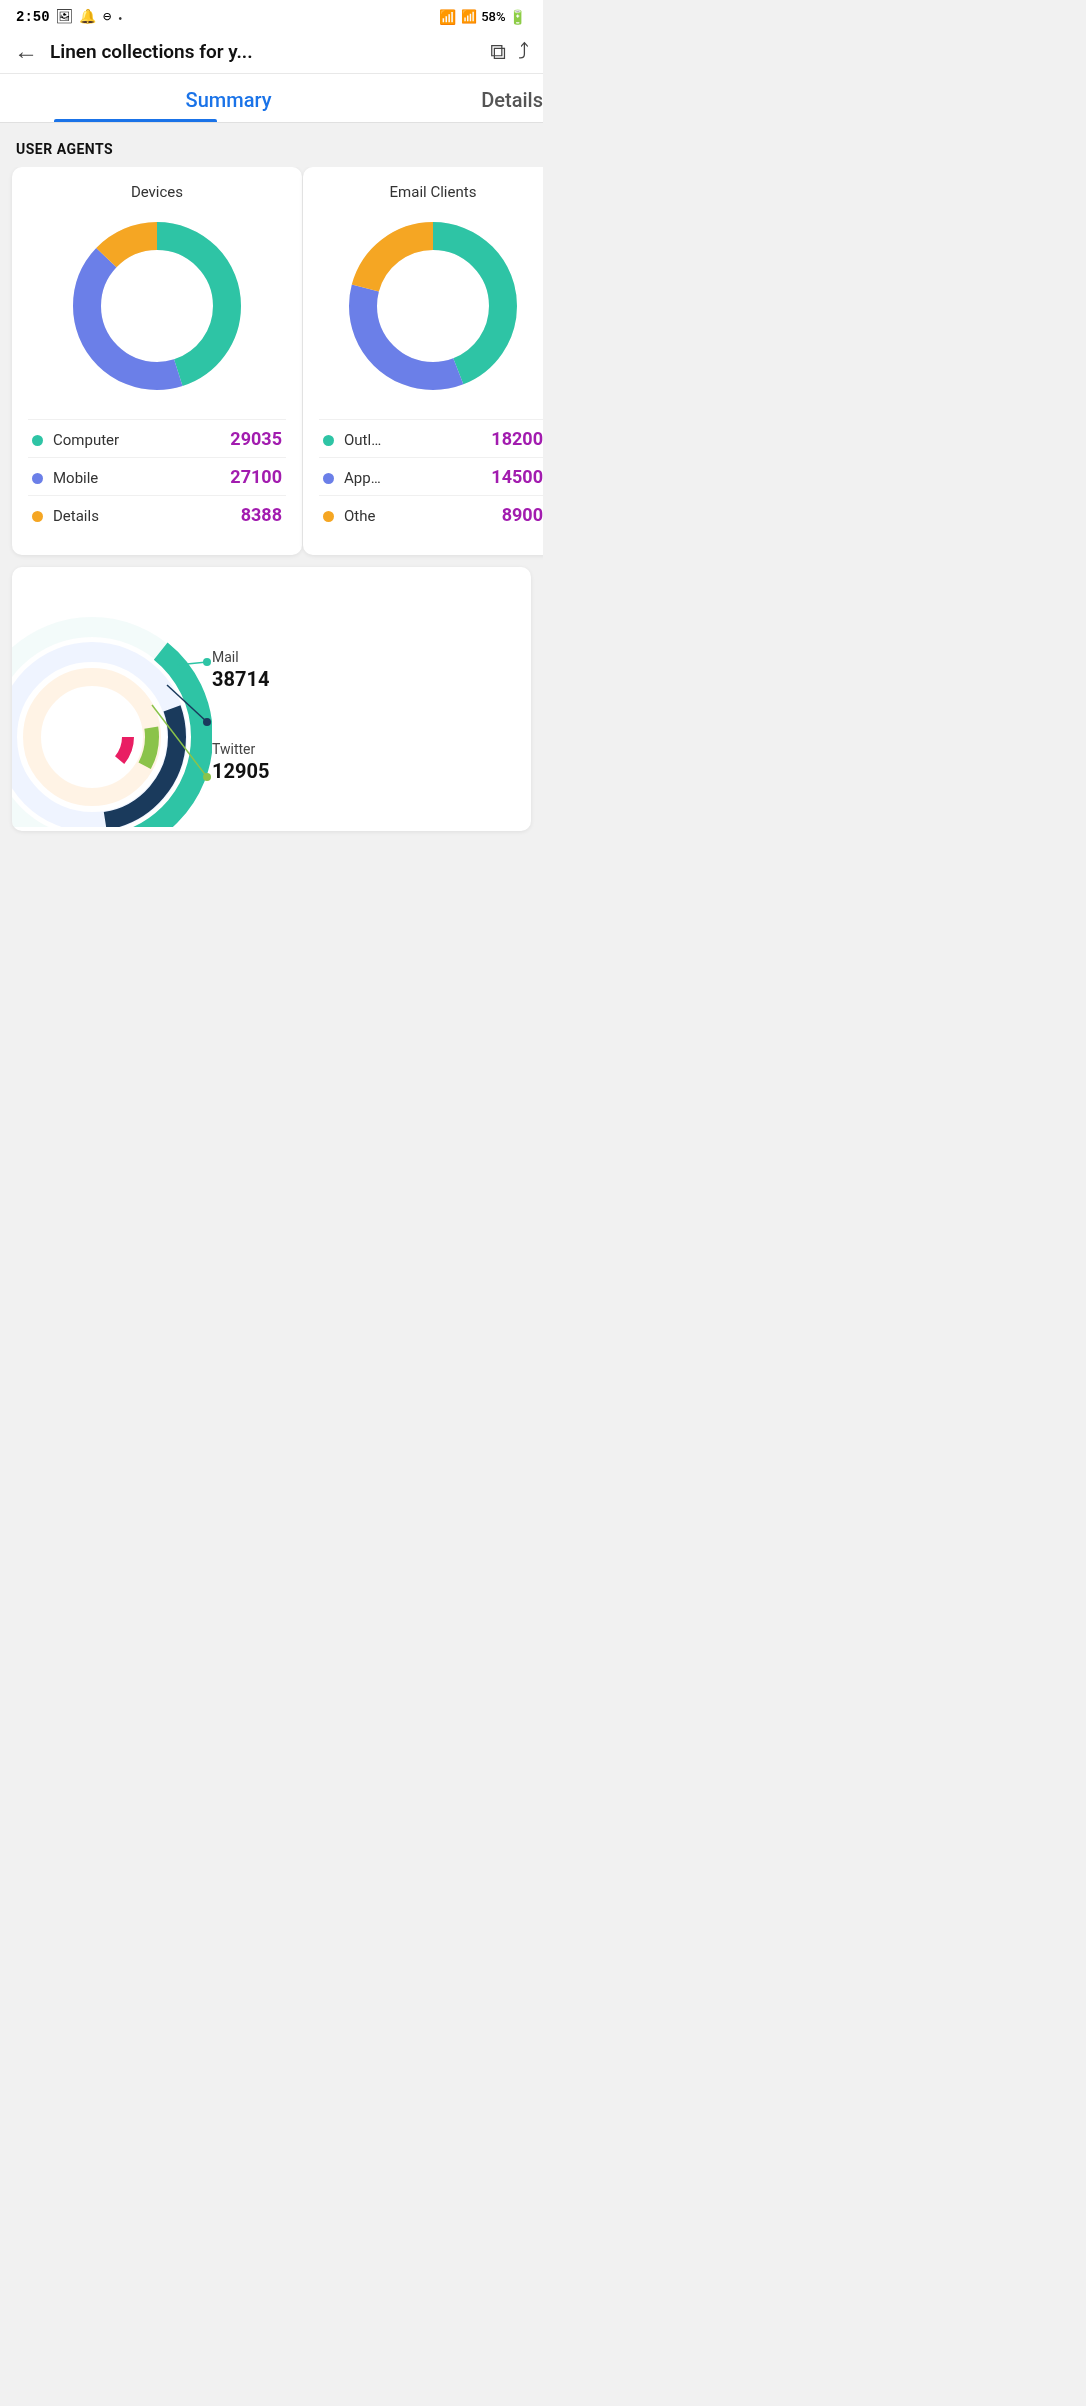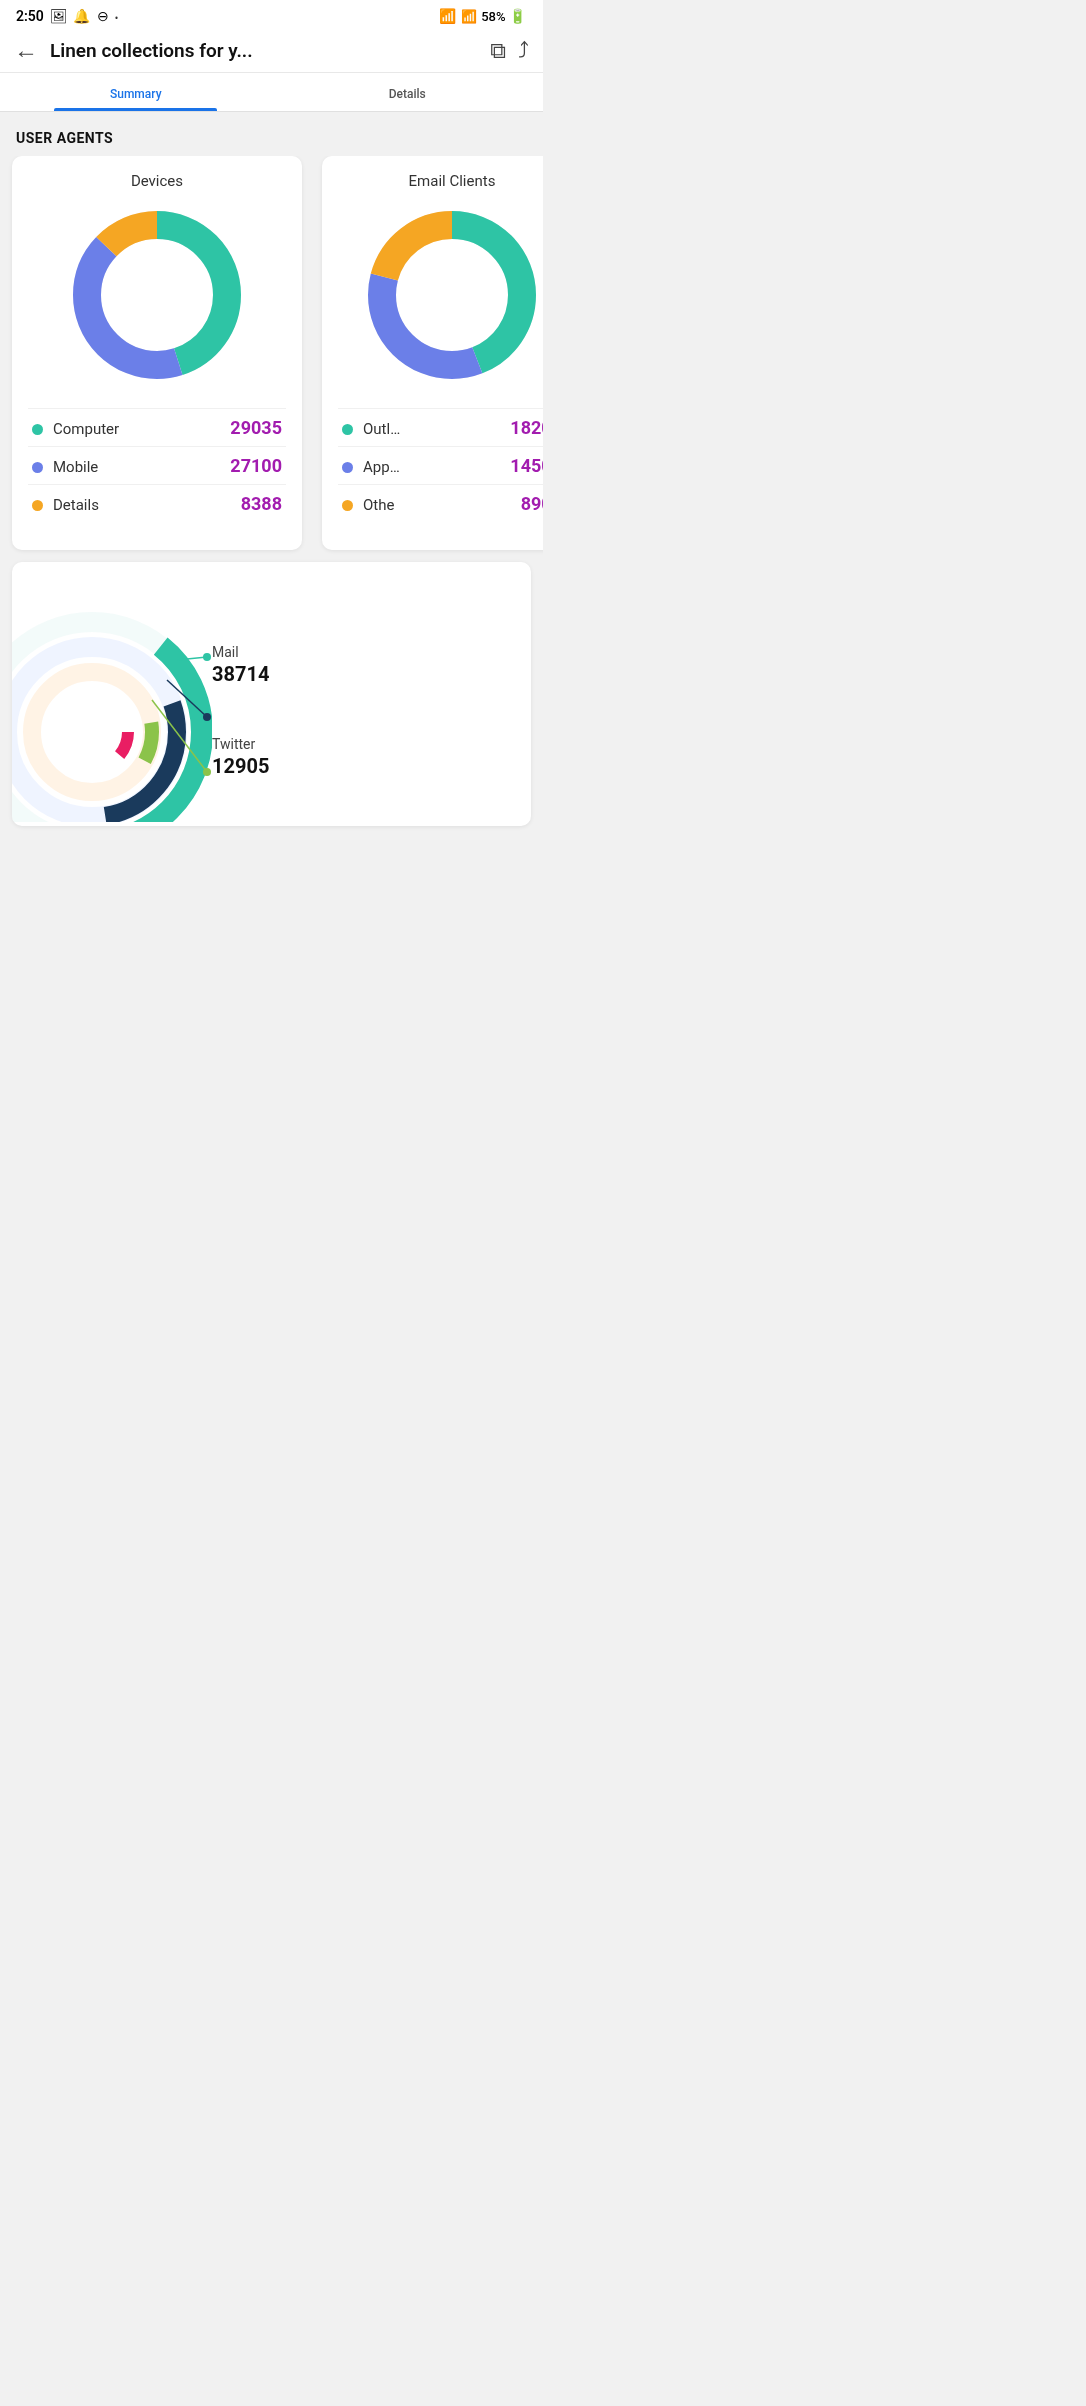--- a/index.html
+++ b/index.html
@@ -15,21 +15,21 @@
     
     .status-bar {
       background: #fff;
       display: flex;
       justify-content: space-between;
       align-items: center;
       padding: 8px 16px 4px 16px;
       font-size: 13px;
       font-weight: 500;
     }
-    .status-left { display: flex; align-items: flex-end; gap: 6px; }
+    .status-left { display: flex; align-items: flex-end; gap: 6px; font-family: Liberation Mono, monospace; }
     .status-right { display: flex; align-items: center; gap: 4px; }
     .status-time { font-size: 14px; font-weight: 600; }
 
     
     .top-bar {
       background: #fff;
       display: flex;
       align-items: center;
       padding: 8px 14px;
       gap: 12px;
@@ -51,23 +51,23 @@
     }
 
     
     .tab-bar {
       background: #fff;
       display: flex;
       border-bottom: 1px solid #e0e0e0;
     }
     .tab {
       flex: 1;
-      text-align: center;
+      text-align: right;
       padding: 14px 0 10px 0;
-      font-size: 12px;
+      font-size: 20px;
       font-weight: 500;
       cursor: pointer;
       color: #555;
       position: relative;
     }
     .tab.active {
       color: #1a73e8;
     }
     .tab.active::after {
       content: '';
@@ -98,22 +98,22 @@
       padding: 0 12px 12px 12px;
       scrollbar-width: none;
     }
     .cards-row::-webkit-scrollbar { display: none; }
 
     .card {
       background: #fff;
       border-radius: 10px;
       min-width: 290px;
       max-width: 290px;
-      padding: 16px 16px 28px 16px;
-      margin-right: 20px;
+      padding: 16px 16px 22px 16px;
+      margin-right: 1px;
       box-shadow: 0 1px 4px rgba(0,0,0,0.08);
       flex-shrink: 0;
     }
 
     .card-title {
       text-align: center;
       font-size: 15px;
       color: #333;
       margin-bottom: 10px;
     }

